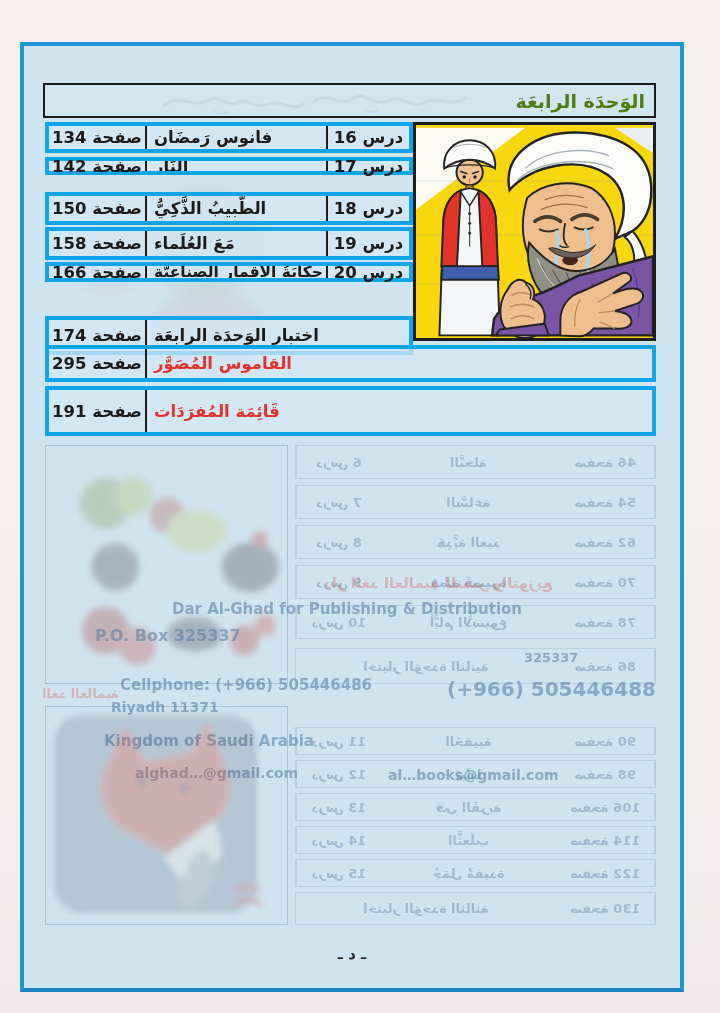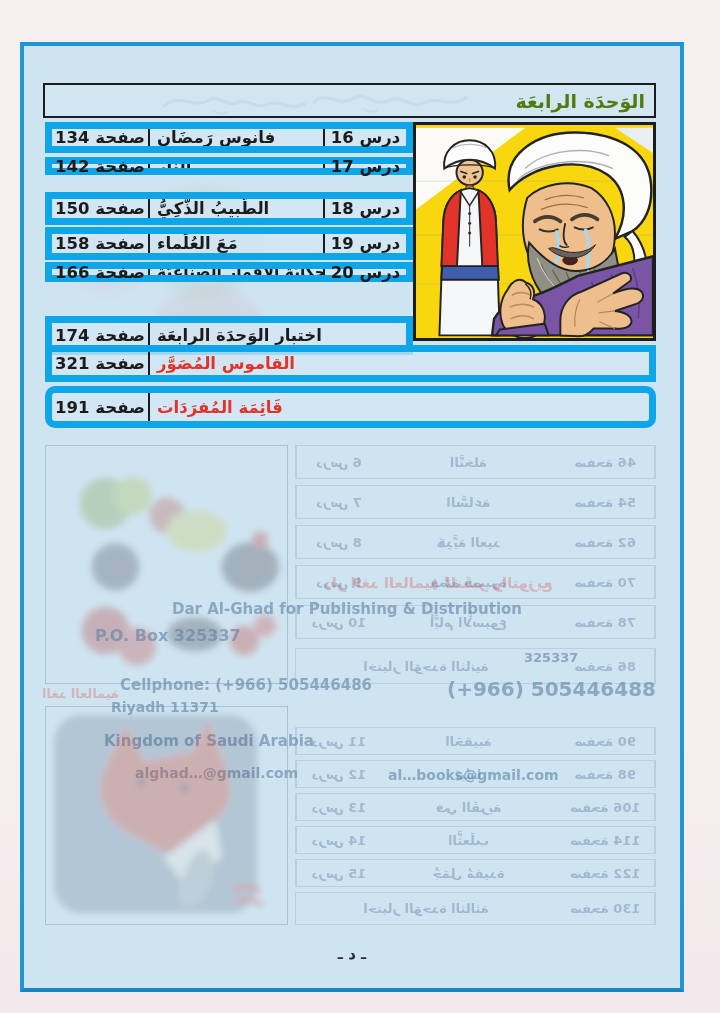--- a/index.html
+++ b/index.html
@@ -44,21 +44,21 @@
   
   .unit-header{
     position:absolute;left:19px;top:37px;width:613px;height:35px;box-sizing:border-box;
     border:2px solid #1c1c1c;background:rgba(211,231,244,.6);
     display:flex;align-items:center;justify-content:flex-end;padding:0 9px;
   }
   .unit-title{color:#4d7c0f;font-weight:700;font-size:19px;direction:rtl;}
 
   .row{
     position:absolute;left:21px;width:368px;box-sizing:border-box;
-    background:rgba(212,231,244,.75);border:7px solid #0ea5e9;display:flex;
+    background:rgba(212,231,244,.75);border:4px solid #0ea5e9;display:flex;
   }
   .cell{display:flex;align-items:center;box-sizing:border-box;direction:rtl;
     font-weight:700;font-size:16.5px;color:#1b1b1b;white-space:nowrap;}
   .page-cell{width:98px;justify-content:center;border-right:2px solid #1c1c1c;}
   .title-cell{flex:1;justify-content:flex-end;padding:0 7px;overflow:hidden;}
   .lesson-cell{width:83px;justify-content:center;border-left:2px solid #1c1c1c;}
   .wide{width:611px;}
   .red-text{color:#e2322a;}
 
   .illus{
@@ -270,28 +270,28 @@
       <div class="cell page-cell">
           <span>صفحة 174</span>
         </div>
       <div class="cell title-cell">
           <span>اختبار الوَحدَة الرابعَة</span>
         </div>
     </div>
 
     <div class="row wide" style="top:299px;height:37px;">
       <div class="cell page-cell">
-          <span>صفحة 321</span>
+          <span>صفحة 295</span>
         </div>
       <div class="cell title-cell red-text" style="padding-right:12px;">
           <span>القاموس المُصَوَّر</span>
         </div>
     </div>
 
-    <div class="row wide" style="top:340px;height:42px;border-radius:10px;">
+    <div class="row wide" style="top:340px;height:50px;">
       <div class="cell page-cell">
           <span>صفحة 191</span>
         </div>
       <div class="cell title-cell red-text" style="padding-right:12px;">
           <span>قَائِمَة المُفرَدَات</span>
         </div>
     </div>
 
     <div class="illus">
       <svg viewBox="0 0 243 213">

